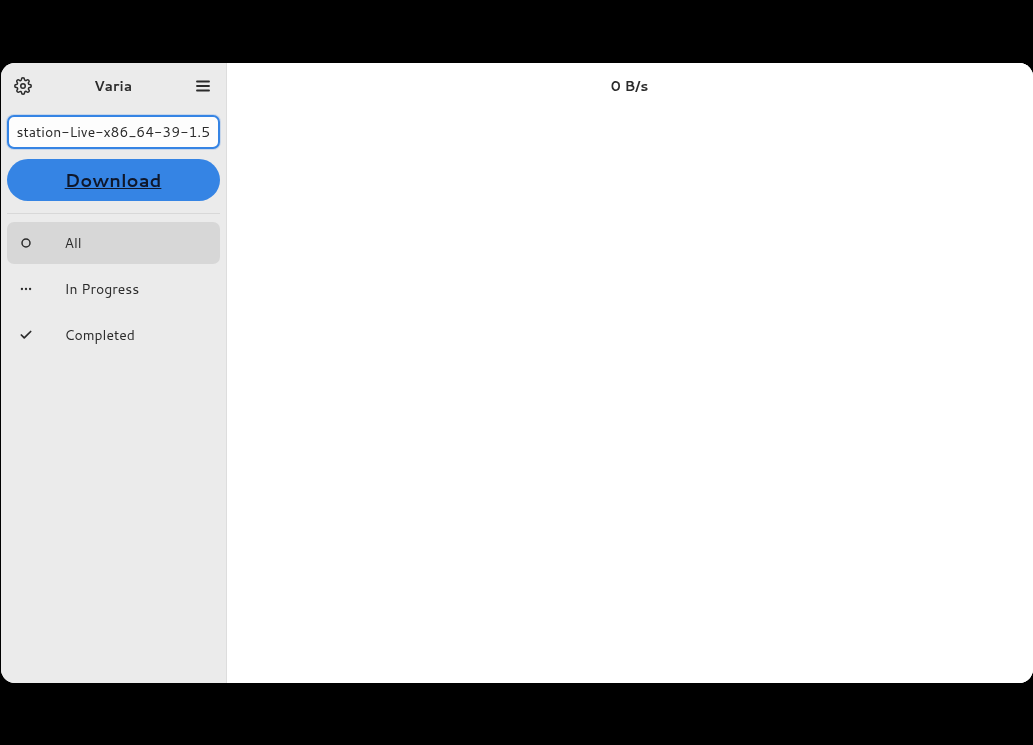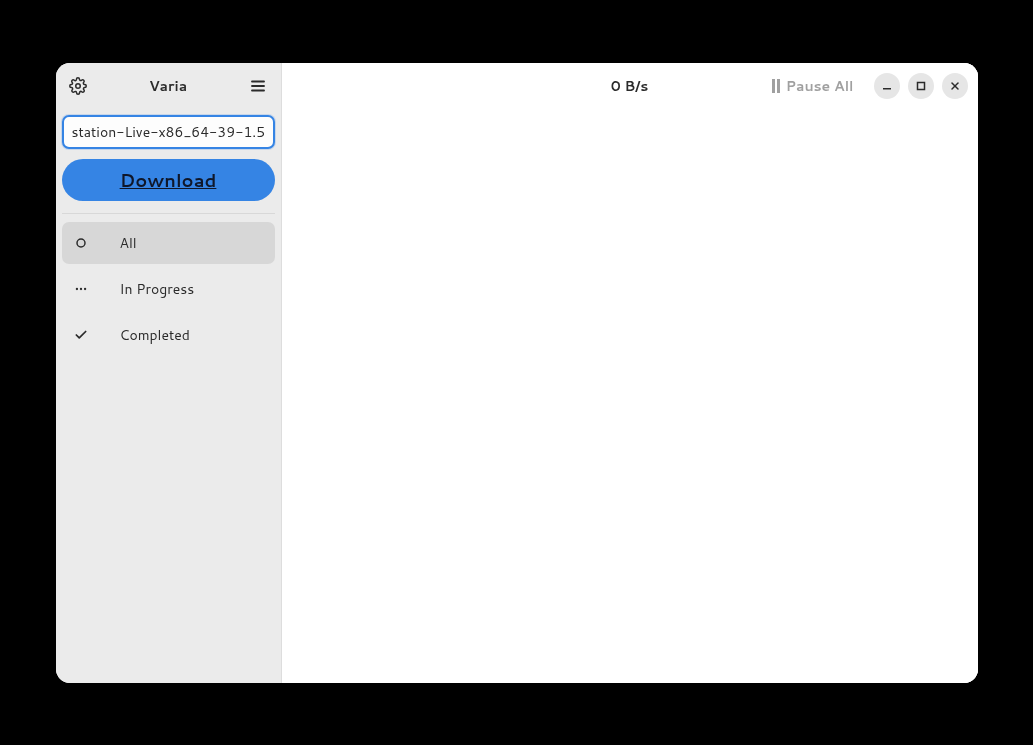--- a/index.html
+++ b/index.html
@@ -12,21 +12,21 @@
     body {
       background: #000;
       width: 1033px;
       height: 745px;
       display: flex;
       align-items: center;
       justify-content: center;
     }
     
     .window {
-      width: 922px;
+      width: 1032px;
       height: 620px;
       background: #fff;
       border-radius: 14px;
       display: flex;
       overflow: hidden;
       box-shadow: 0 2px 20px rgba(0,0,0,0.3);
     }
     
     .sidebar {
       width: 226px;
@@ -282,46 +282,18 @@
         </div>
 
       </div>
     </div>
   </aside>
 
   <main class="main">
     <div class="main-header">
       <span class="speed-text">0 B/s</span>
 
-      <div class="header-right">
-        <div class="pause-all">
-          <span class="pause-icon-glyph">
-            <span class="pause-bar"></span>
-            <span class="pause-bar"></span>
-          </span>
-          <span>Pause All</span>
-        </div>
-
-        <div class="window-controls">
-          <button class="window-ctrl">
-            <svg width="10" height="10" viewBox="0 0 10 10">
-                <rect x="1" y="7" width="8" height="1.5" fill="#2b2b2b"></rect>
-              </svg>
-          </button>
-          <button class="window-ctrl">
-            <svg width="10" height="10" viewBox="0 0 10 10" fill="none" stroke="#2b2b2b" stroke-width="1.5">
-                <rect x="1.5" y="1.5" width="7" height="7"></rect>
-              </svg>
-          </button>
-          <button class="window-ctrl">
-            <svg width="10" height="10" viewBox="0 0 10 10" stroke="#2b2b2b" stroke-width="1.5" stroke-linecap="round">
-                <line x1="2" y1="2" x2="8" y2="8"></line>
-                <line x1="8" y1="2" x2="2" y2="8"></line>
-              </svg>
-          </button>
-        </div>
-      </div>
     </div>
 
     <div class="main-content"></div>
   </main>
 
 </div>
 
 </body></html>

